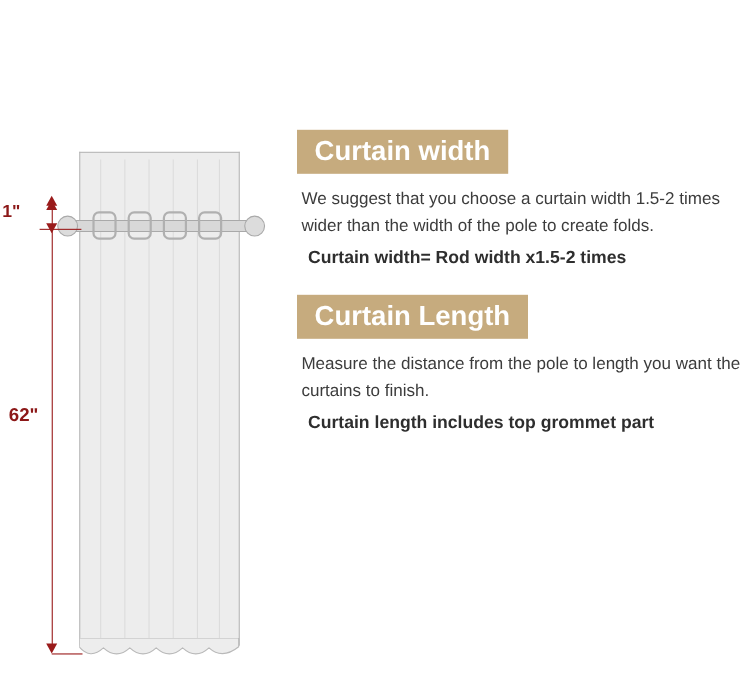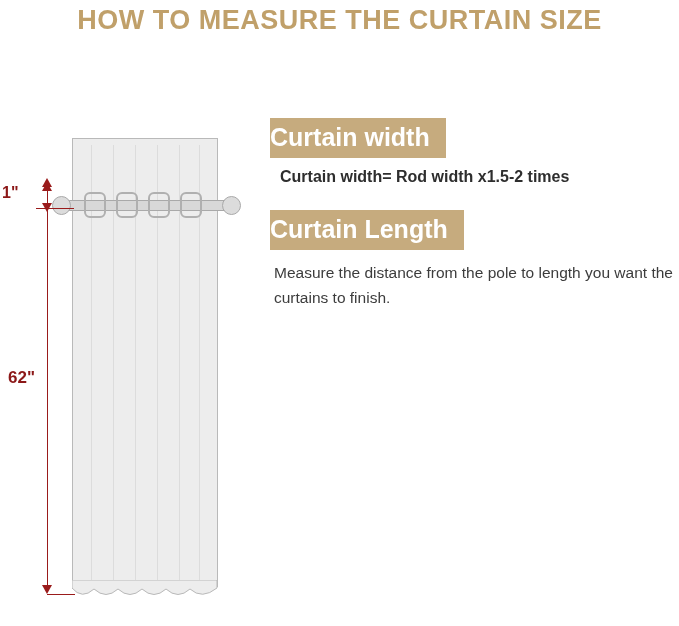--- a/index.html
+++ b/index.html
@@ -213,21 +213,21 @@
     left: 270px;
     top: 118px;
     width: 409px;
   }
   .band {
     display: inline-block;
     background: #c6ab7e;
     color: #ffffff;
     font-size: 25px;
     font-weight: bold;
-    padding: 4px 16px 6px 0;
+    padding: 4px 16px 6px 16px;
     line-height: 30px;
     white-space: nowrap;
   }
   .band-wrap { margin-bottom: 10px; }
   .para {
     font-size: 15.5px;
     line-height: 25px;
     color: #3c3c3c;
     margin: 0 0 8px 4px;
     max-width: 400px;
@@ -250,21 +250,20 @@
     color: #3c3c3c;
     margin: 0 0 0 4px;
   }
   .section-1 { margin-bottom: 18px; }
 </style>
 </head>
 <body>
 
 <div id="page">
 
-  <div class="title">HOW TO MEASURE THE CURTAIN SIZE</div>
 
   <div class="diagram">
 
     <div class="dim-width-label">42"</div>
     <div class="dim-width-line"></div>
     <div class="arrow arrow-left" style="left:74px; top:96px;"></div>
     <div class="arrow arrow-right" style="left:206px; top:96px;"></div>
     <div class="tick tick-v" style="left:74px; top:95px;"></div>
     <div class="tick tick-v" style="left:215px; top:95px;"></div>
 
@@ -301,25 +300,27 @@
     <div class="lead-line" style="left:47px; top:534px; width:28px;"></div>
     <div class="dim-height-label">62"</div>
   </div>
 
   <div class="content">
 
     <div class="section-1">
       <div class="band-wrap">
         <span class="band">Curtain width</span>
       </div>
+      <p class="para">We suggest that you choose a curtain width 1.5-2 times wider than the width of the pole to create folds.</p>
       <div class="bold-line">Curtain width= Rod width x1.5-2 times</div>
     </div>
 
     <div class="section-1">
       <div class="band-wrap">
         <span class="band">Curtain Length</span>
       </div>
       <p class="para">Measure the distance from the pole to length you want the curtains to finish.</p>
+      <div class="bold-line">Curtain length includes top grommet part</div>
     </div>
 
 
   </div>
 </div>
 
 </body></html>

